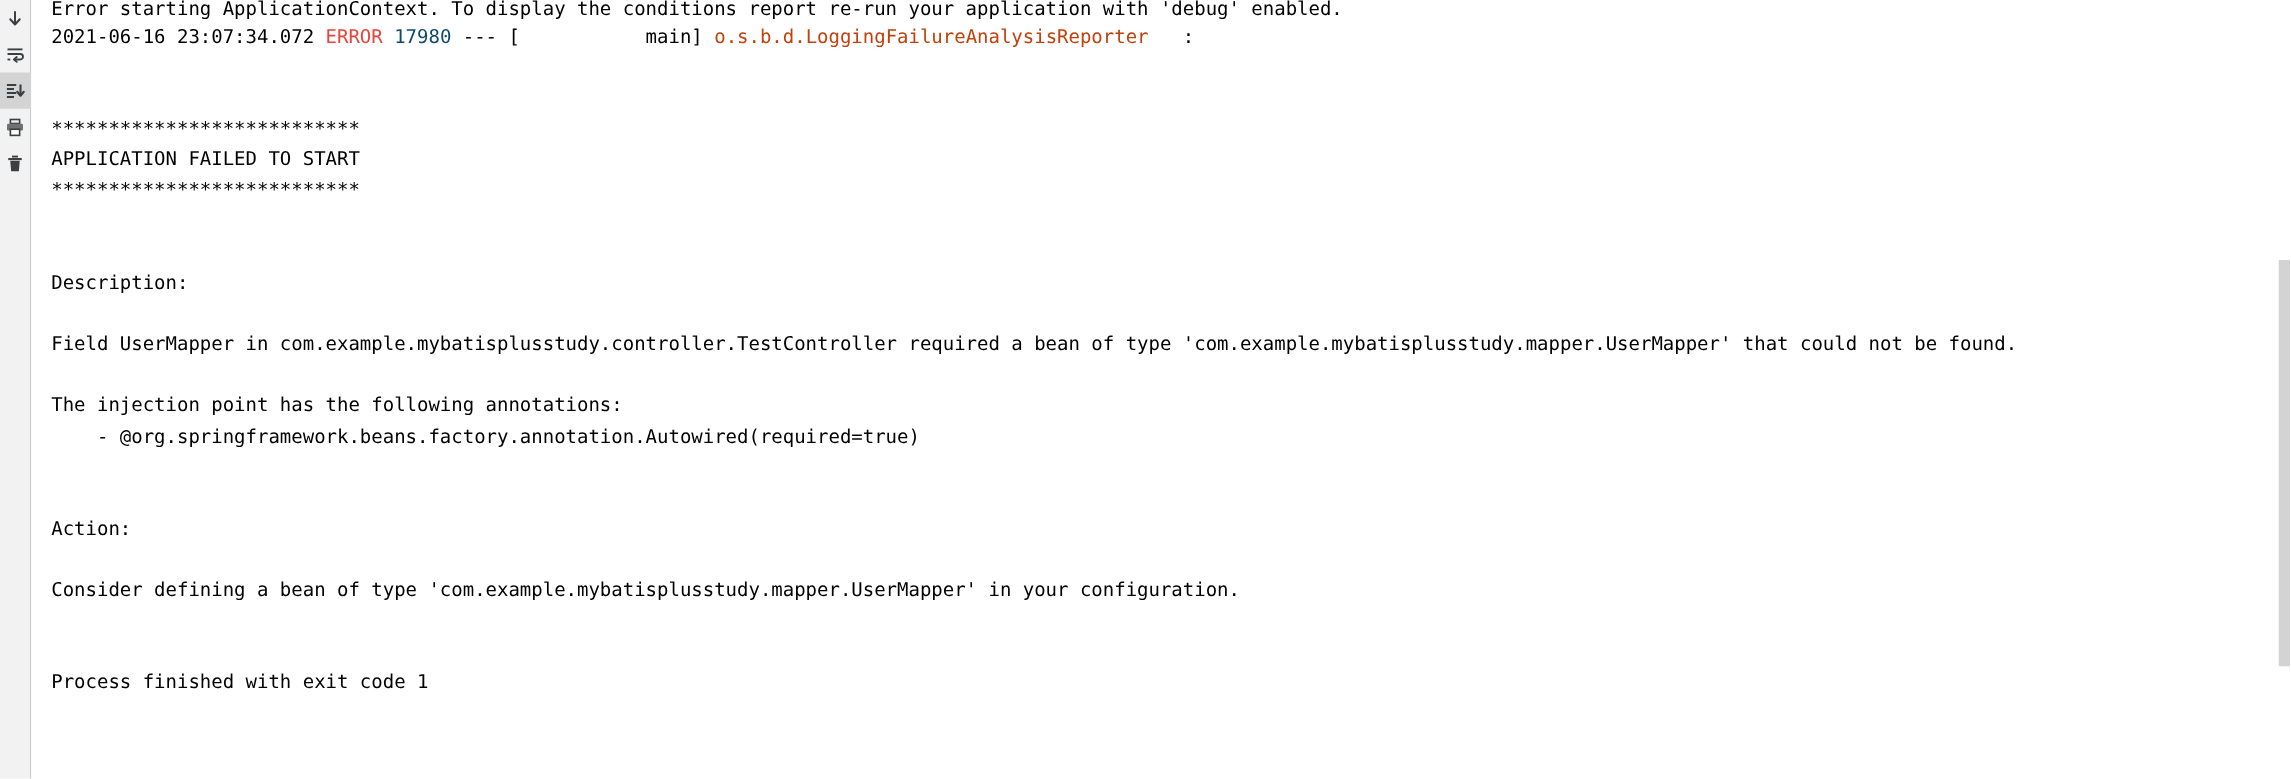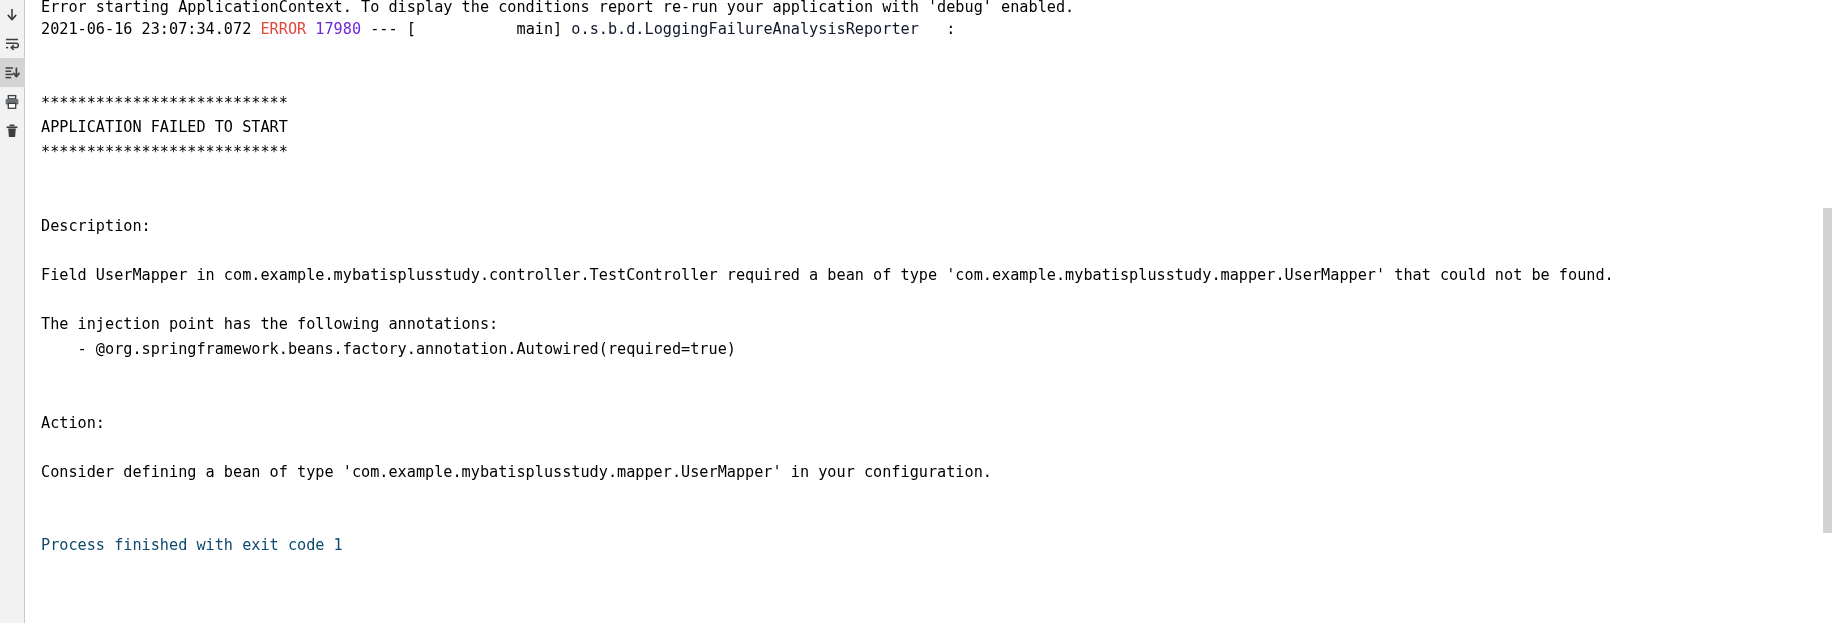--- a/index.html
+++ b/index.html
@@ -75,23 +75,23 @@
     overflow: hidden;
   }
   .line {
     height: 24.6px;
     white-space: pre;
   }
   .line.first { height: 17px; line-height: 14px; }
 
   .c-plain   { color: #000000; }
   .c-error   { color: #e8443b; margin-top: 14px; }
-  .c-pid     { color: #6d28d9; }
-  .c-logger  { color: #0f172a; }
-  .c-link    { color: #0c4a6e; }
+  .c-pid     { color: #0c4a6e; }
+  .c-logger  { color: #c2410c; }
+  .c-link    { color: #000000; }
 
   
   .scrollbar-track {
     position: absolute;
     top: 0;
     right: 0;
     width: 12px;
     height: 623px;
     background: #ffffff;
   }

